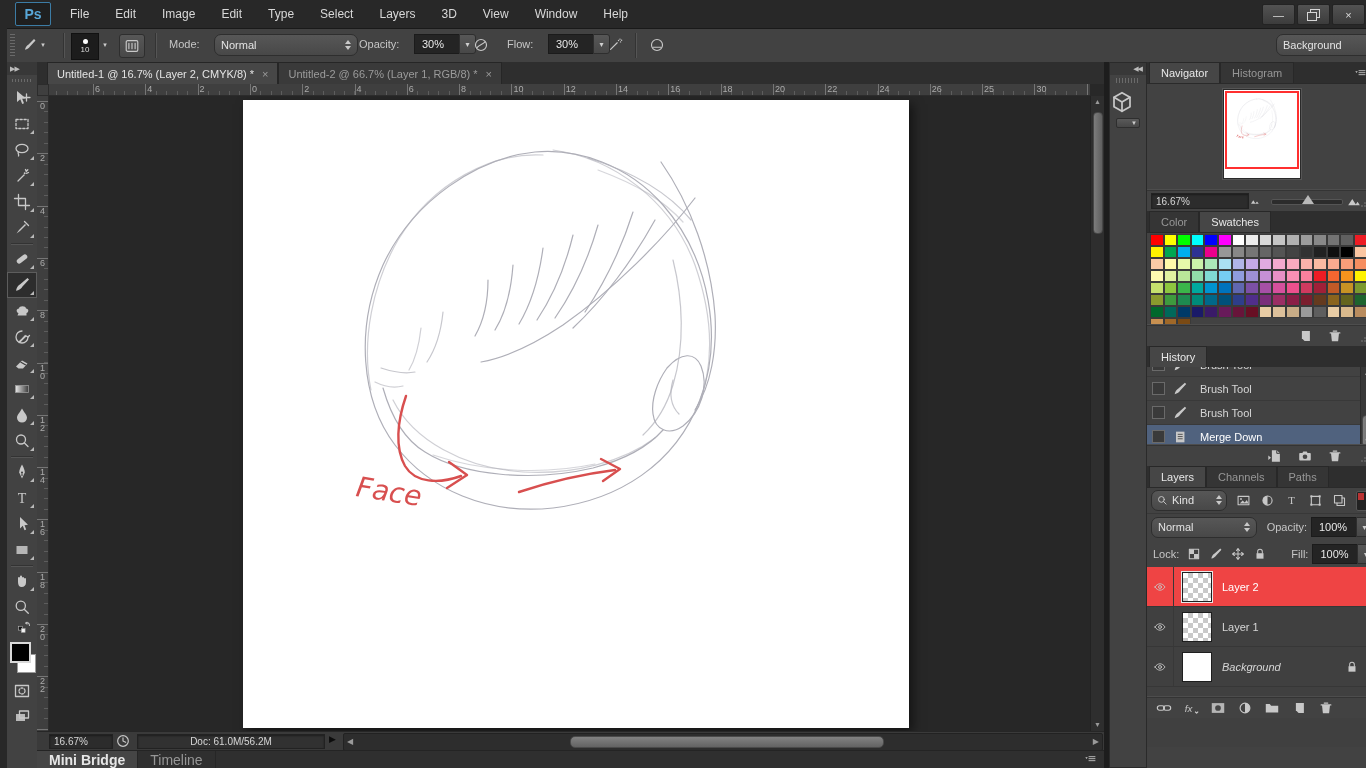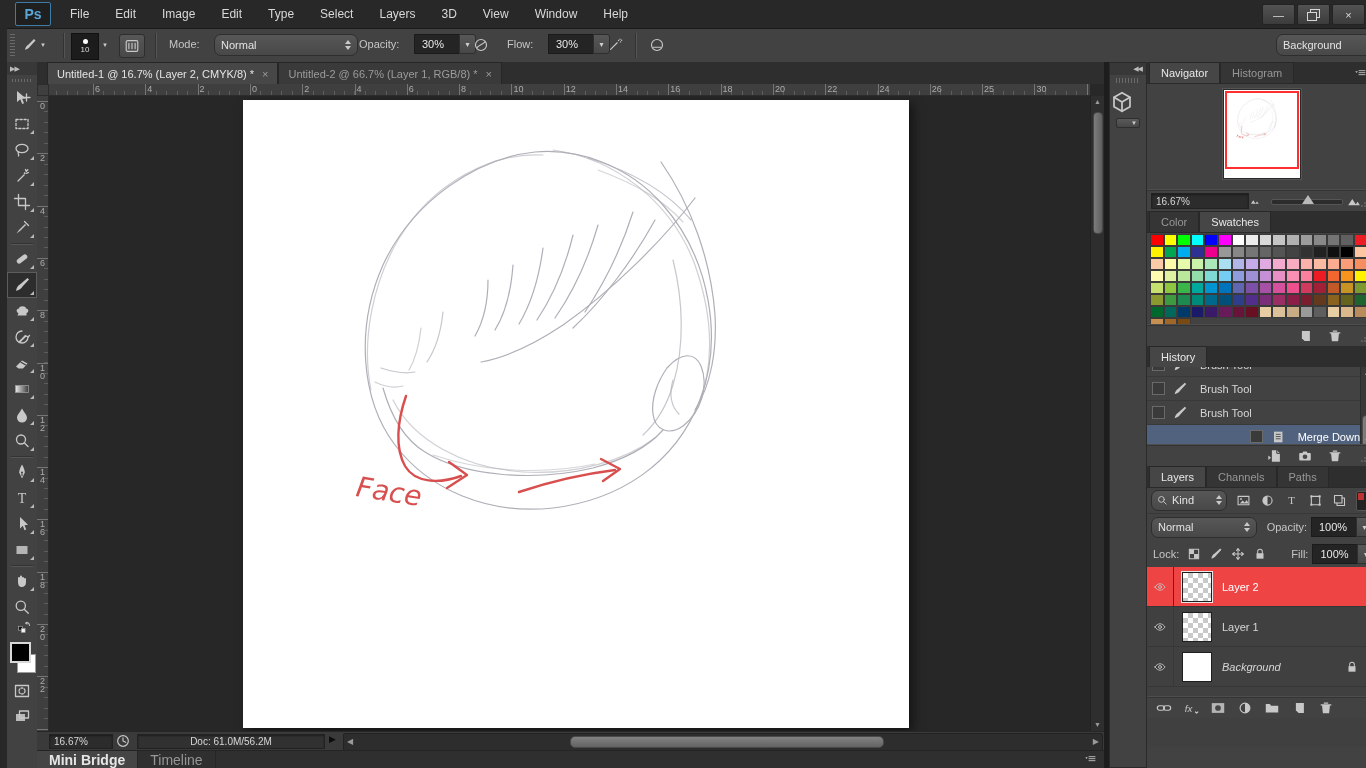--- a/index.html
+++ b/index.html
@@ -134,21 +134,21 @@
   #navslider{position:absolute;left:124px;top:8px;width:70px;height:4px;background:#2c2c2c;border:1px solid #555;border-radius:2px;}
   #navsliderthumb{position:absolute;left:30px;top:-5px;width:0;height:0;border-left:6px solid transparent;border-right:6px solid transparent;border-bottom:9px solid #b9b9b9;}
   
   #p-sw{position:absolute;left:0;top:149px;width:226px;height:135px;}
   #swgrid{position:absolute;left:3px;top:23px;width:218px;display:flex;flex-wrap:wrap;}
   .sw{width:13.6px;height:12px;box-sizing:border-box;border:1px solid #3a3a3a;}
   
   #p-his{position:absolute;left:0;top:284px;width:226px;height:120px;}
   #hislist{position:absolute;left:0;top:21px;width:213px;height:80px;overflow:hidden;background:#424242;}
   .hrow{height:23px;display:flex;align-items:center;border-bottom:1px solid #393939;color:#d6d6d6;}
-  .hrow.selected{background:#50627e;color:#fff;justify-content:flex-end;}
+  .hrow.selected{background:#50627e;color:#fff;}
   .hrow .src{width:11px;height:11px;border:1px solid #6a6a6a;background:#3a3a3a;margin:0 7px 0 5px;}
   .hrow .ic{width:16px;height:16px;margin-right:12px;}
   .hpartial{height:10px;overflow:hidden;position:relative;}
   .hpartial>div{position:absolute;top:-14px;left:0;right:0;}
   #hisscroll{position:absolute;right:0;top:21px;width:13px;height:80px;background:#383838;border-left:1px solid #2c2c2c;
              display:flex;flex-direction:column;align-items:center;box-sizing:border-box;}
   #histhumb{width:9px;height:30px;margin-top:36px;background:linear-gradient(to right,#808080,#616161);border-radius:4px;border:1px solid #4a4a4a;}
   
   #p-lay{position:absolute;left:0;top:404px;width:226px;height:252px;}
   #filterrow{position:absolute;left:0;top:21px;width:226px;height:26px;display:flex;align-items:center;border-bottom:1px solid #383838;}

